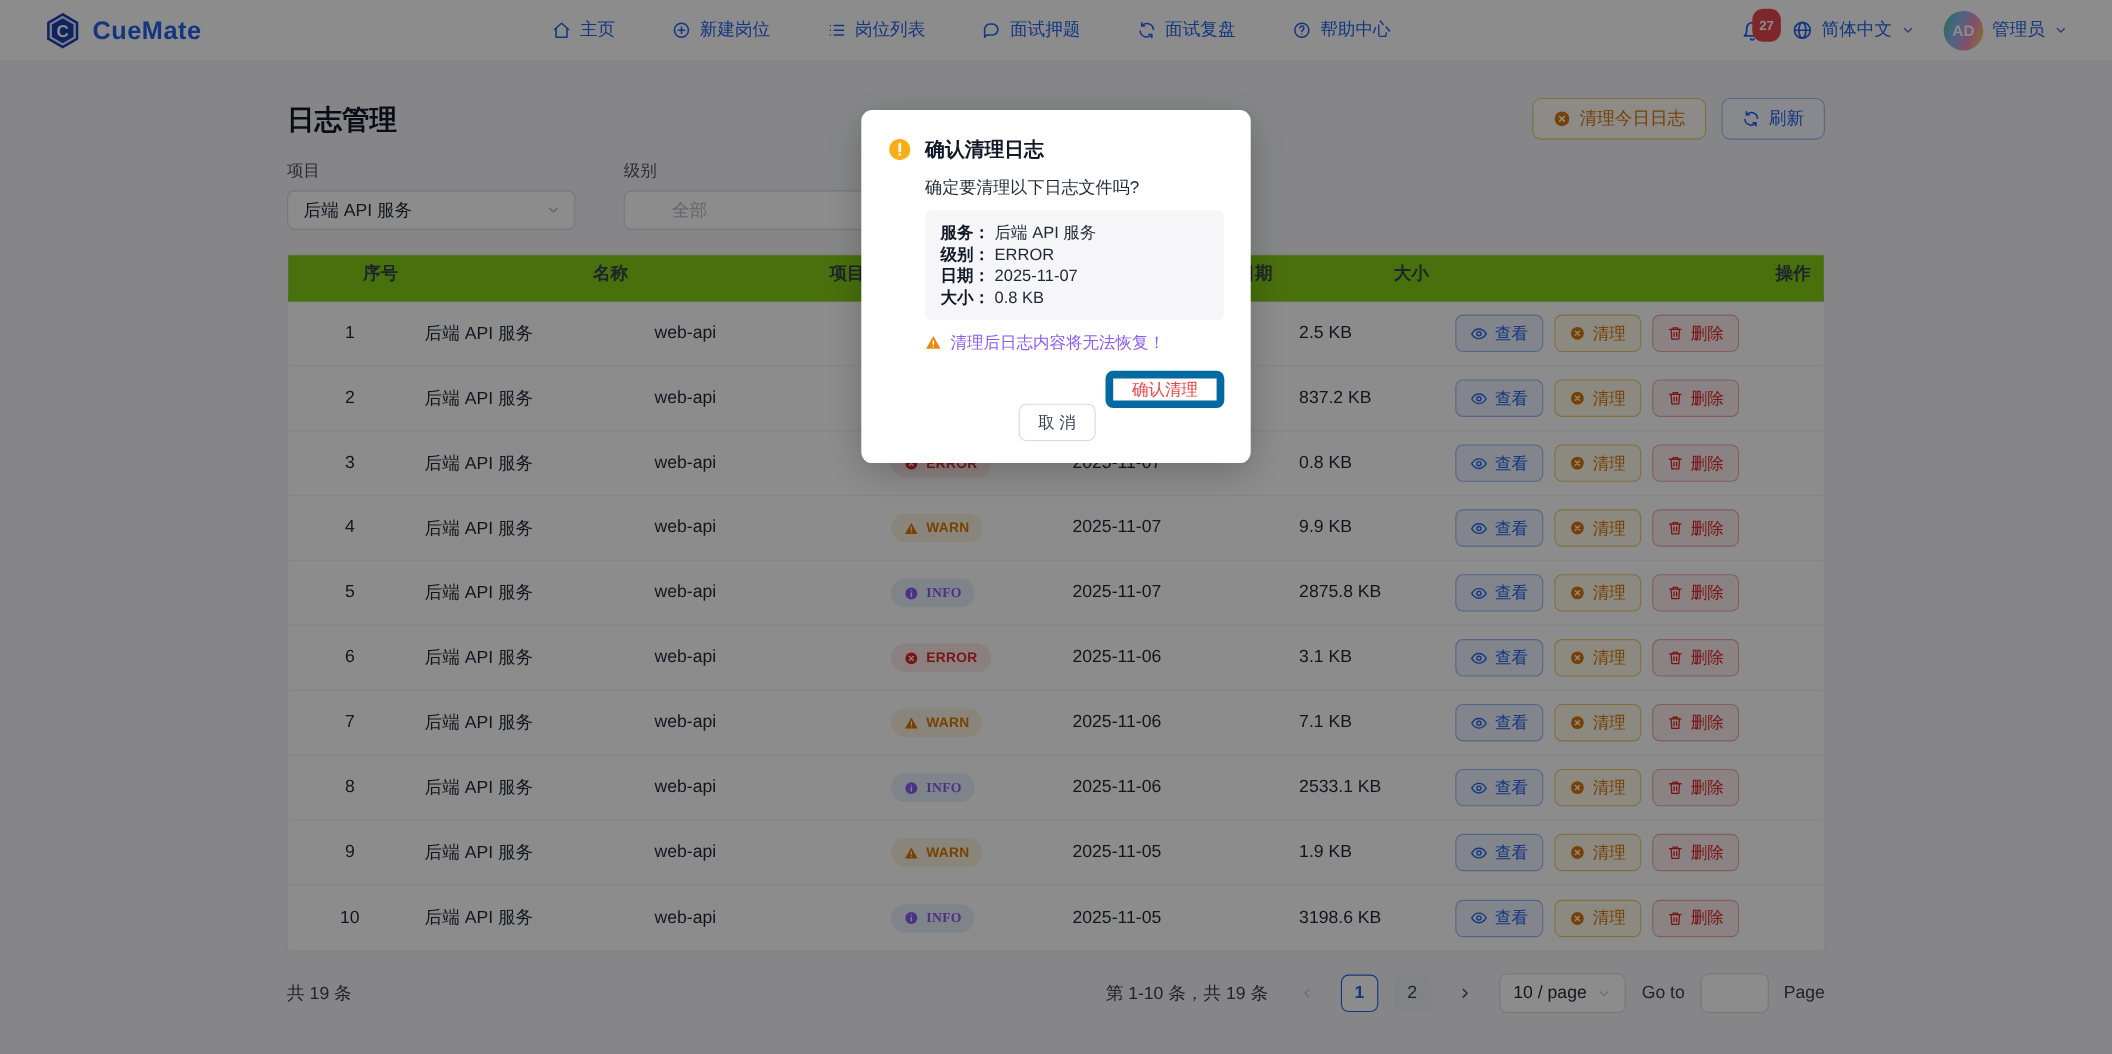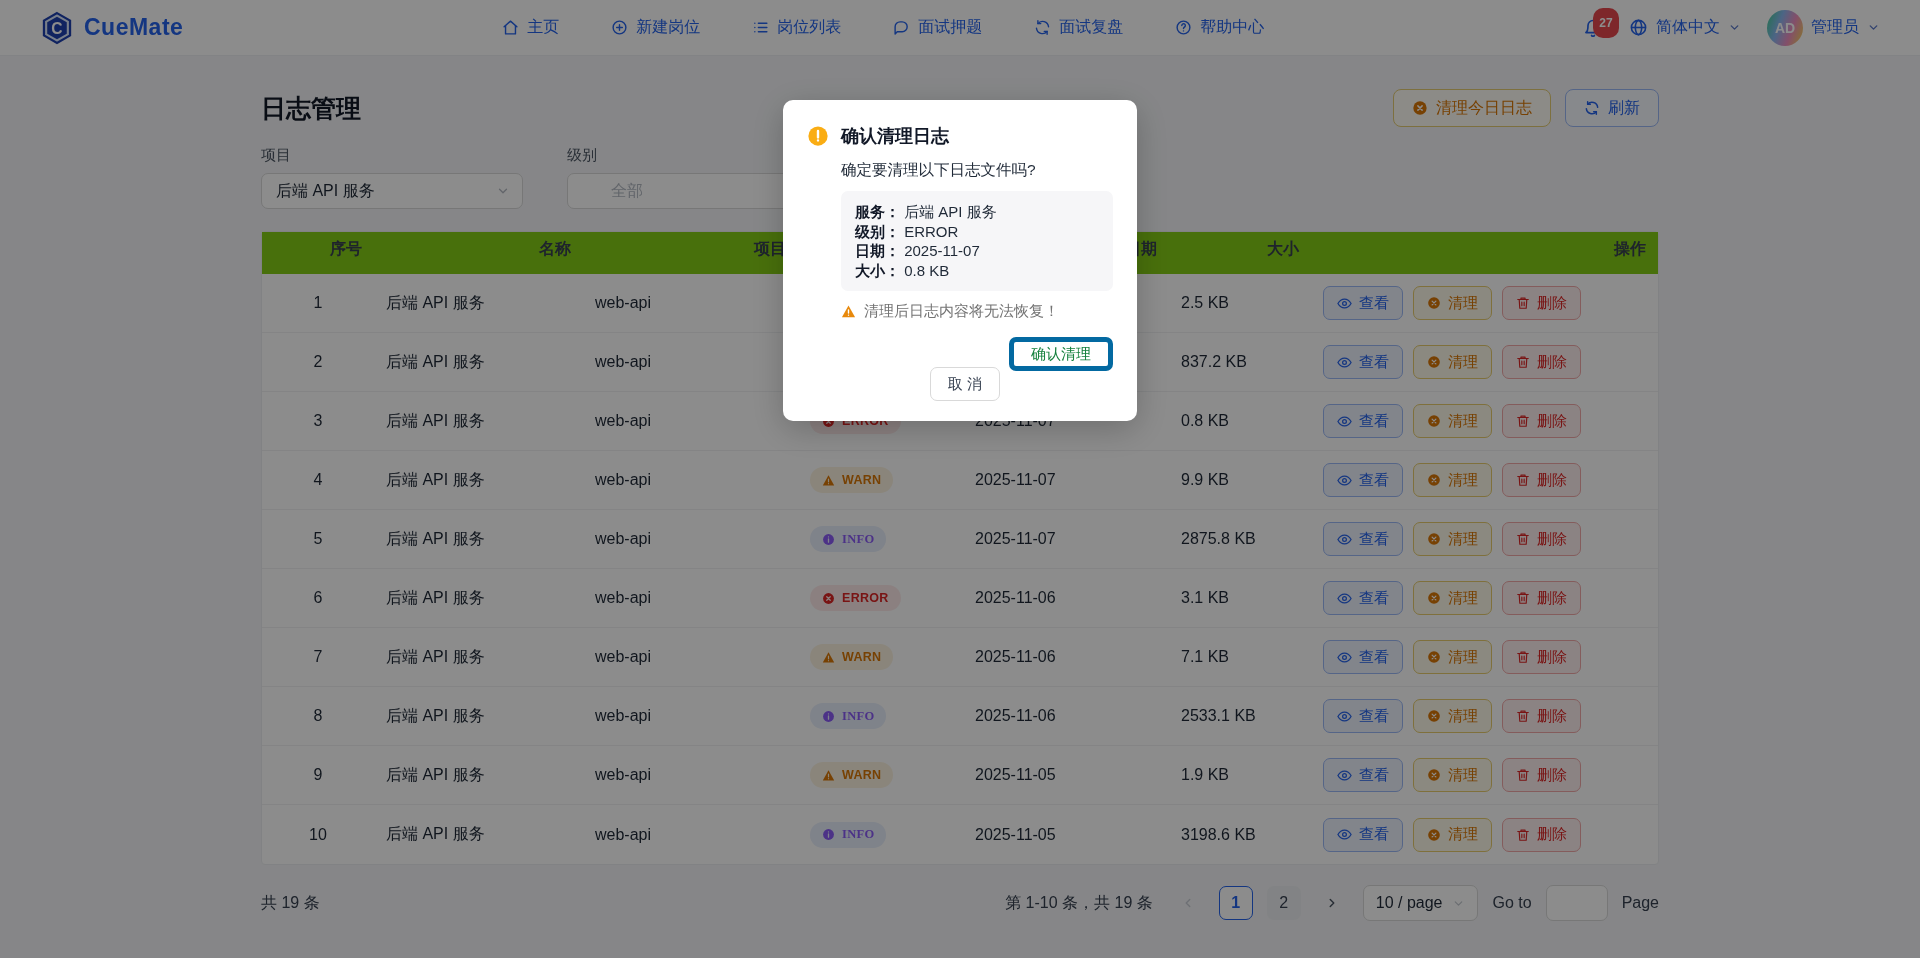--- a/index.html
+++ b/index.html
@@ -116,28 +116,28 @@
     background:#fff; border-radius:10px; box-shadow:0 8px 34px rgba(0,0,0,.22);
     padding:24px 24px 20px;
   }
   .m-title-row { display:flex; align-items:center; gap:12px; }
   .m-title { font-size:18px; font-weight:bold; color:#111827; }
   .m-body { margin-left:34px; }
   .m-question { margin-top:12px; font-size:15.5px; color:#1f2937; }
   .m-info { margin-top:10px; background:#f6f6f8; border-radius:7px; padding:11px 14px; }
   .m-info-line { font-size:15px; line-height:19.5px; color:#1f2937; }
   .m-info-line b { color:#111827; }
-  .m-warning { margin-top:11px; display:flex; align-items:center; gap:8px; color:#737373; font-size:15px; font-weight:500; }
+  .m-warning { margin-top:11px; display:flex; align-items:center; gap:8px; color:#8b5cf6; font-size:15px; font-weight:500; }
   .m-footer { margin-top:16px; display:flex; justify-content:flex-end; gap:9px; }
   .m-btn {
     height:34px; padding:0 17px; border-radius:7px; font-size:15px; cursor:pointer; background:#fff;
     display:flex; align-items:center;
   }
   .m-cancel { border:1px solid #d9d9d9; color:#374151;margin-top:30px; }
-  .m-confirm { border:5px solid #0369a1; color:#15803d; font-weight:500; }
+  .m-confirm { border:7px solid #0369a1; color:#ef4444; font-weight:500; }
 </style>
 </head>
 <body>
 
 <header class="topbar">
   <div class="brand">
     <span>
       <svg width="34" height="34" viewBox="0 0 24 24">
         <polygon points="12,1.5 21.2,6.8 21.2,17.2 12,22.5 2.8,17.2 2.8,6.8" fill="#dbe7fb" stroke="#1e40af" stroke-width="1.6"></polygon>
         <polygon points="12,4 18.9,8 18.9,16 12,20 5.1,16 5.1,8" fill="#1e40af"></polygon>

